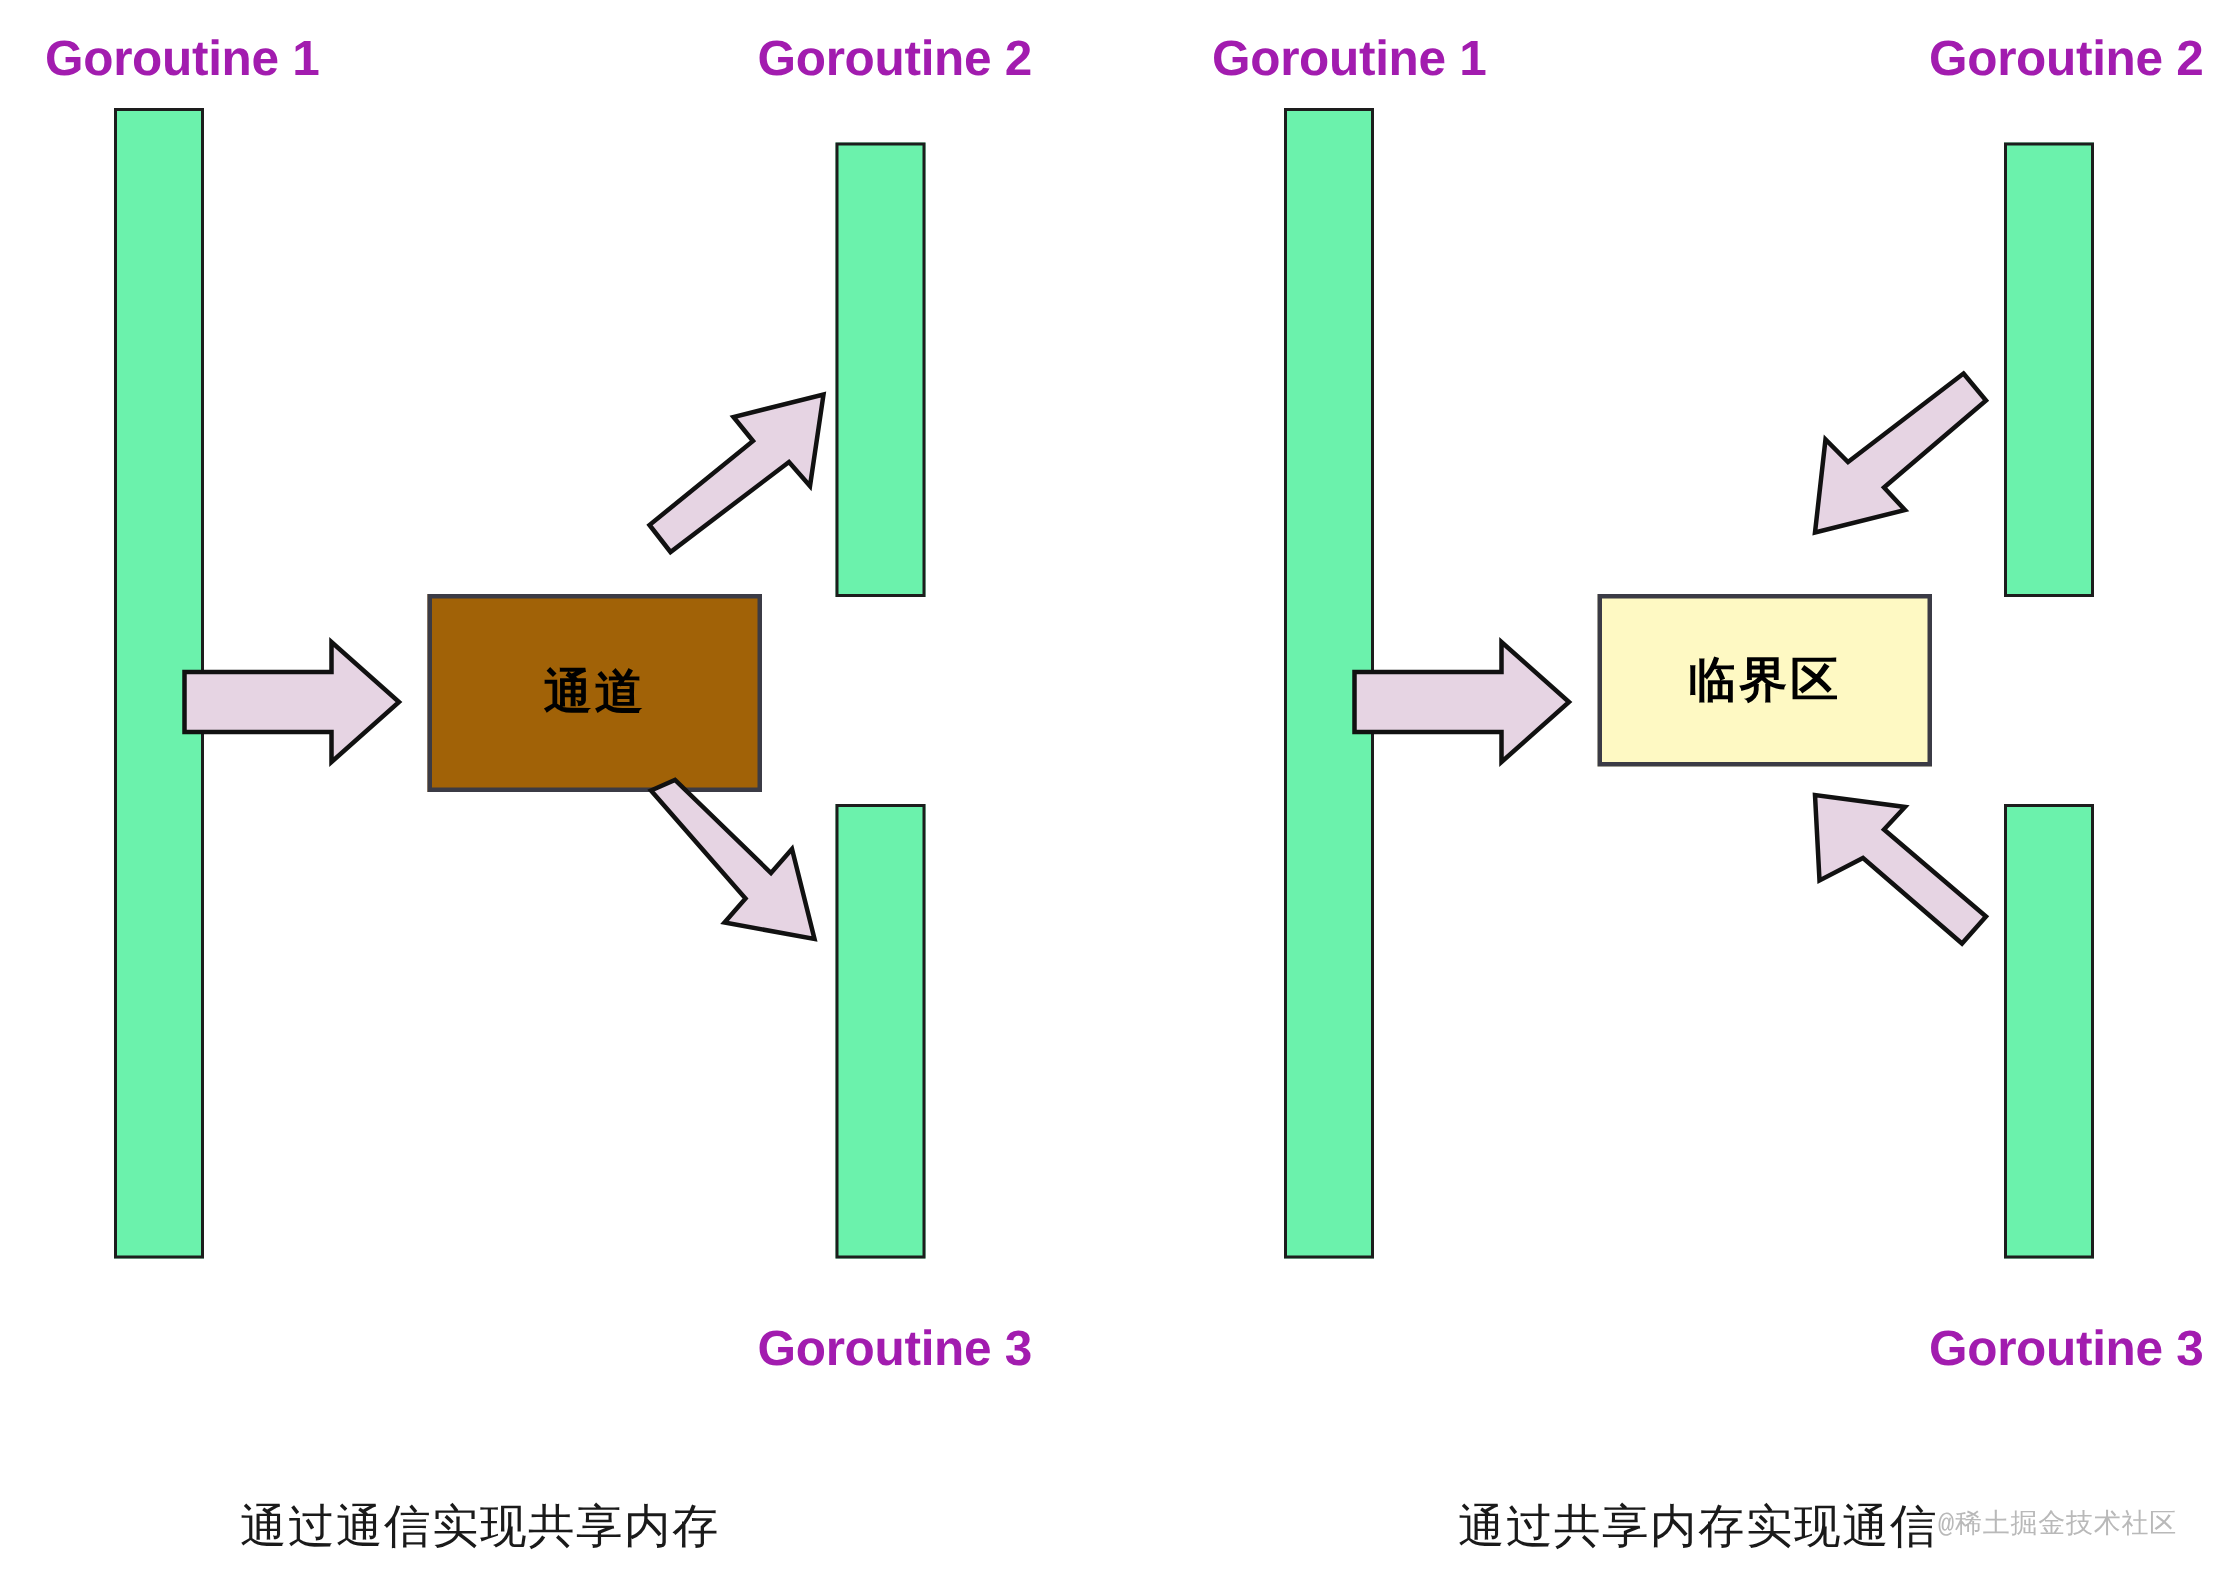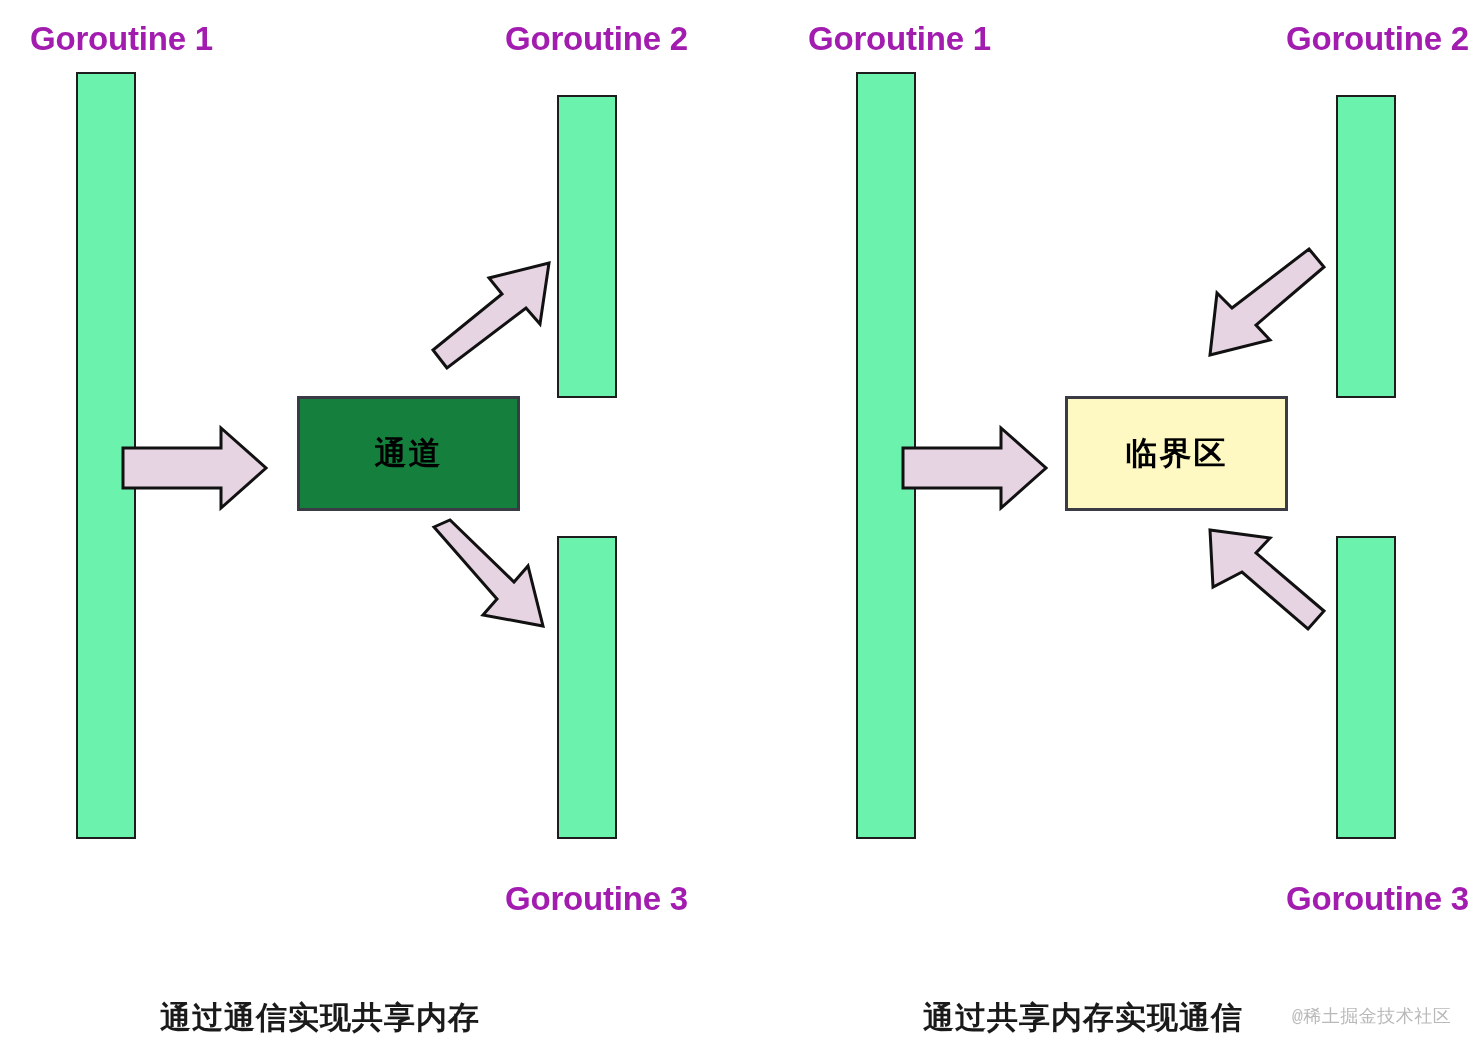--- a/index.html
+++ b/index.html
@@ -31,21 +31,21 @@
     font-weight: bold;
     font-size: 33px;
     line-height: 38px;
     color: #a21caf;
     white-space: nowrap;
     letter-spacing: -0.2px;
   }
   .caption {
     position: absolute;
     font-family: "Liberation Sans", "DejaVu Sans", sans-serif;
-    font-weight: bold;
+    font-weight: normal;
     font-size: 31px;
     line-height: 36px;
     color: #1a1a1a;
     white-space: nowrap;
     letter-spacing: 1px;
   }
   .watermark {
     position: absolute;
     font-family: Liberation Mono, monospace;
     font-size: 18px;
@@ -98,21 +98,21 @@
   <div class="label" style="left:30px; top:20px;">Goroutine 1</div>
 
   <div class="label" style="left:505px; top:20px;">Goroutine 2</div>
 
   <div class="gbar" style="left: 76px; top: 72px; width: 60px; height: 767px; background: rgb(107, 242, 172); border-color: rgb(29, 29, 29);"></div>
 
   <div class="gbar" style="left: 557px; top: 95px; width: 60px; height: 303px; background: rgb(107, 242, 172); border-color: rgb(29, 29, 29);"></div>
 
   <div class="gbar" style="left: 557px; top: 536px; width: 60px; height: 303px; background: rgb(107, 242, 172); border-color: rgb(29, 29, 29);"></div>
 
-  <div class="pbox" style="left: 285px; top: 396px; width: 223px; height: 115px; background: #15803d; border-color: rgb(59, 59, 69); margin-left: 12px;">
+  <div class="pbox" style="left: 285px; top: 396px; width: 223px; height: 132px; background: #a16207; border-color: rgb(59, 59, 69);">
     <span class="pbox-text">通道</span>
   </div>
 
   <svg class="arrow-svg" style="left:121px; top:420px;" width="150" height="100" viewBox="0 0 150 100">
     <polygon class="arrow-poly" points="2,28 100,28 100,8 145,48 100,88 100,68 2,68" fill="#E6D4E3" stroke="#111111"></polygon>
   </svg>
 
   <svg class="arrow-svg" style="left:430px; top:258px;" width="125" height="115" viewBox="0 0 125 115">
     <polygon class="arrow-poly" points="17,110 3,92 72,36 59,20 119,5 110,66 96,50" fill="#E6D4E3" stroke="#111111"></polygon>
   </svg>
@@ -146,17 +146,17 @@
   <svg class="arrow-svg" style="left:1205px; top:245px;" width="125" height="120" viewBox="0 0 125 120">
     <polygon class="arrow-poly" points="104,4 119,22 51,80 65,95 5,110 12,48 27,63" fill="#E6D4E3" stroke="#111111"></polygon>
   </svg>
 
   <svg class="arrow-svg" style="left:1205px; top:525px;" width="125" height="110" viewBox="0 0 125 110">
     <polygon class="arrow-poly" points="8,62 5,5 65,13 51,28 119,86 103,104 37,47" fill="#E6D4E3" stroke="#111111"></polygon>
   </svg>
 
   <div class="label" style="left:1286px; top:880px;">Goroutine 3</div>
 
-  <div class="caption" style="left:923px; top:1000px;">通过共享内存实现通信</div>
+  <div class="caption" style="left:972px; top:1000px;">通过共享内存实现通信</div>
 
   <div class="watermark" style="left: 1292px; top: 1005px; color: rgb(185, 185, 185);">@稀土掘金技术社区</div>
 
 </div>
 
 </body></html>

